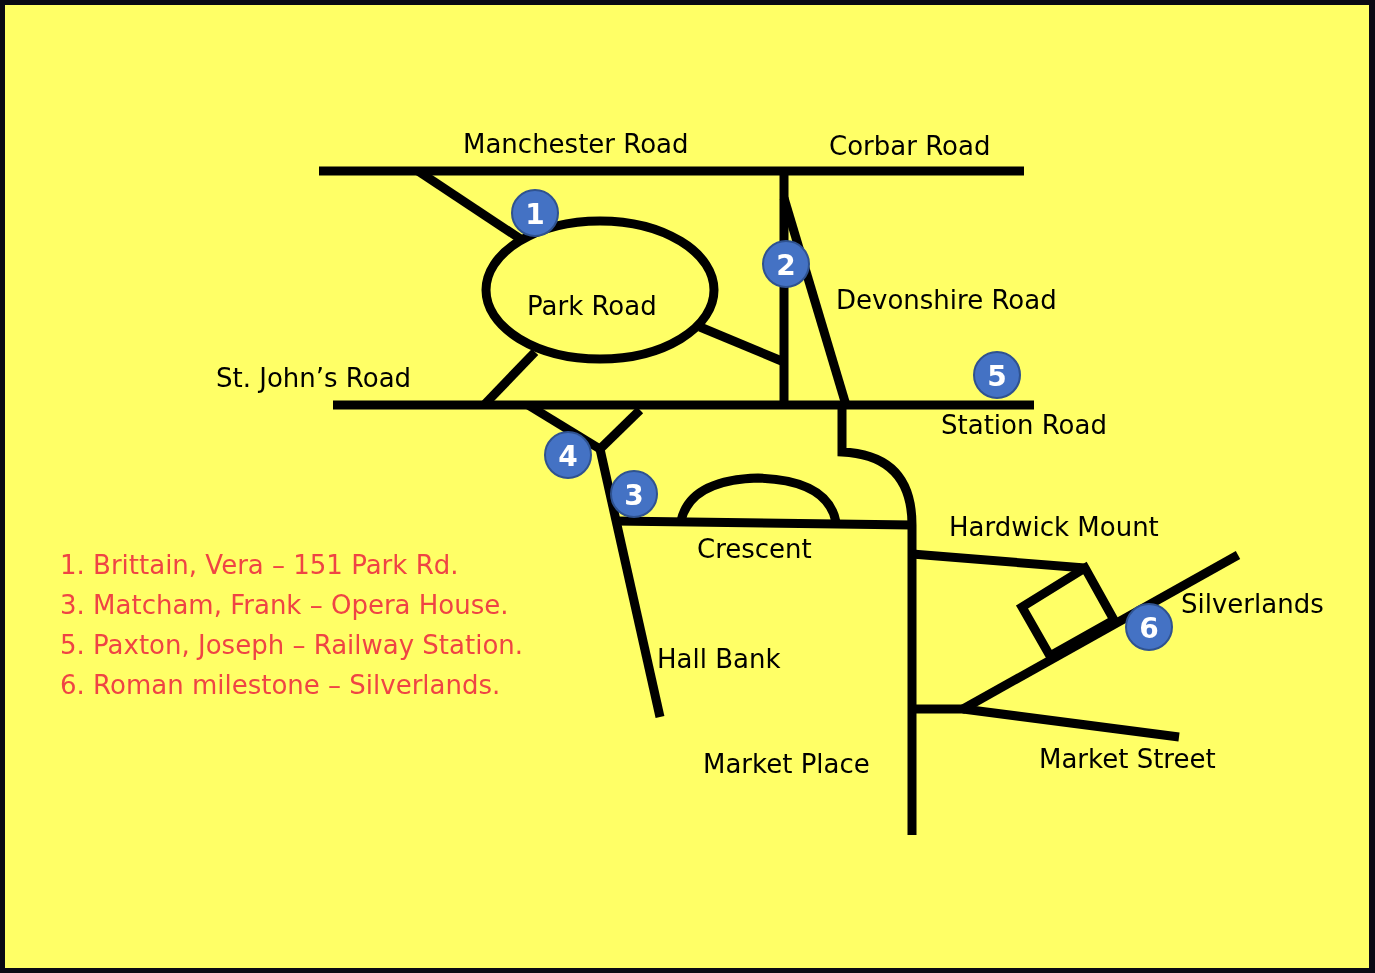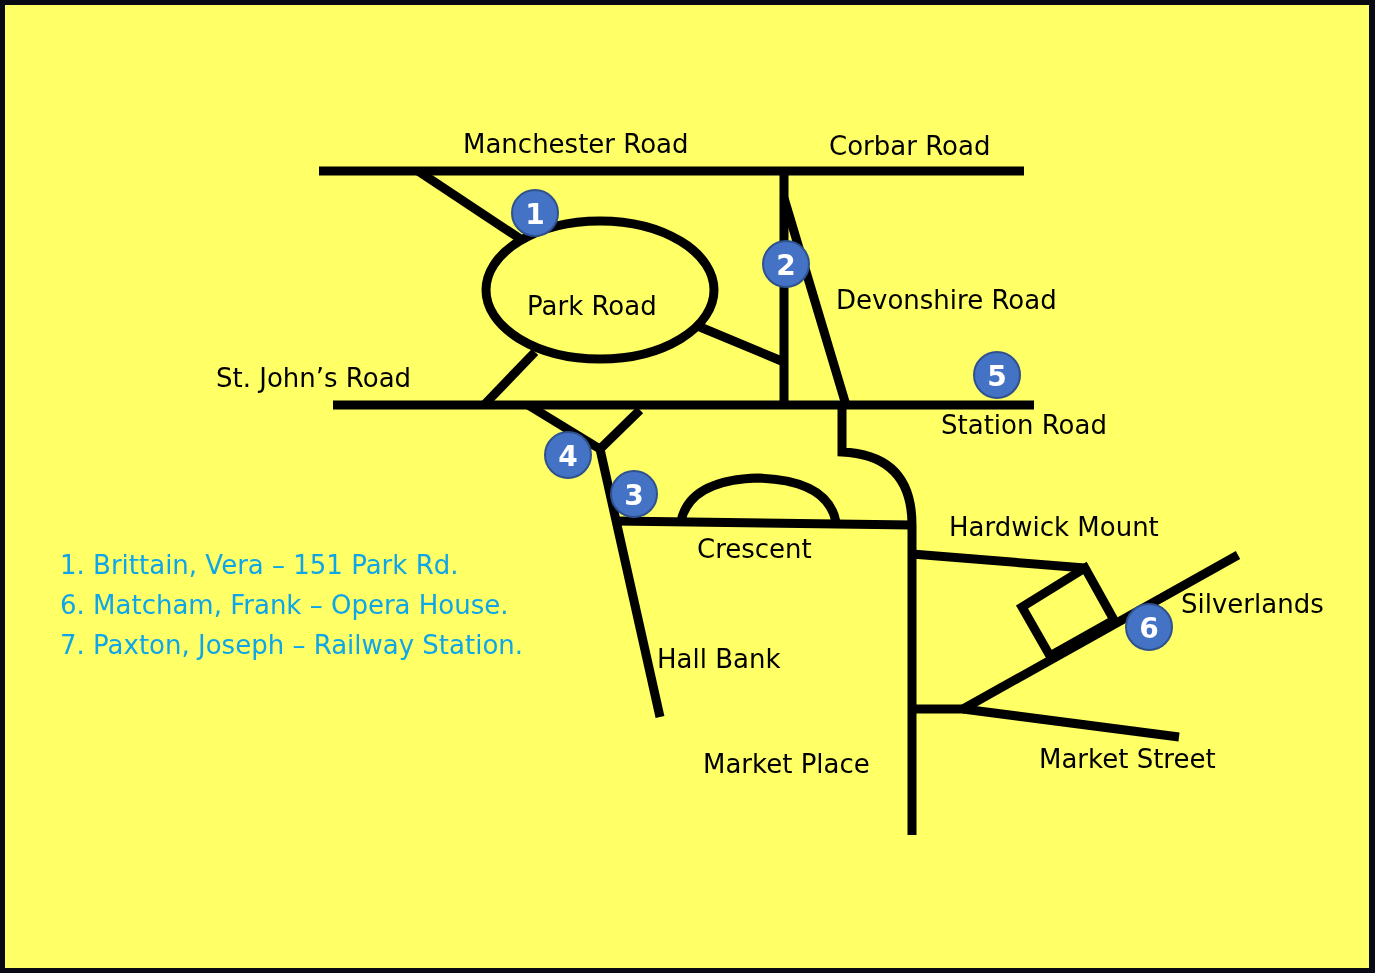--- a/index.html
+++ b/index.html
@@ -9,21 +9,21 @@
     box-sizing: border-box; border: 5px solid #0a0a14; border-right-width: 6px; border-bottom-width: 5px;
     background: #ffff66;
   }
   svg.map { position: absolute; left: 0; top: 0; }
   .road { stroke: #000; stroke-width: 9; fill: none; stroke-linecap: butt; stroke-linejoin: miter; }
   .label { font-family: "DejaVu Sans", sans-serif; font-size: 26px; fill: #000; }
   .marker circle { fill: #4472c4; stroke: #2f528f; stroke-width: 2; }
   .marker text { font-family: "DejaVu Sans", sans-serif; font-weight: bold; font-size: 28px; fill: #fff; text-anchor: middle; dominant-baseline: central; }
   .legend {
     position: absolute; left: 60px; top: 545px;
-    font-family: "DejaVu Sans", sans-serif; font-size: 26px; color: #0ea5e9;
+    font-family: "DejaVu Sans", sans-serif; font-size: 26px; color: #ef4444;
     line-height: 40px; margin: 0; padding: 0; list-style: none;
   }
 </style>
 </head>
 <body>
 
 <div class="frame"></div>
 
 <svg class="map" width="1375" height="973" viewBox="0 0 1375 973">
 
@@ -87,15 +87,16 @@
     </g>
     <g class="marker">
       <circle cx="1149" cy="627" r="23"></circle>
       <text x="1149" y="628">6</text>
     </g>
   </g>
 </svg>
 
 <ul class="legend">
   <li>1. Brittain, Vera – 151 Park Rd.</li>
-  <li>6. Matcham, Frank – Opera House.</li>
-  <li>7. Paxton, Joseph – Railway Station.</li>
+  <li>3. Matcham, Frank – Opera House.</li>
+  <li>5. Paxton, Joseph – Railway Station.</li>
+  <li>6. Roman milestone – Silverlands.</li>
 </ul>
 
 </body></html>

